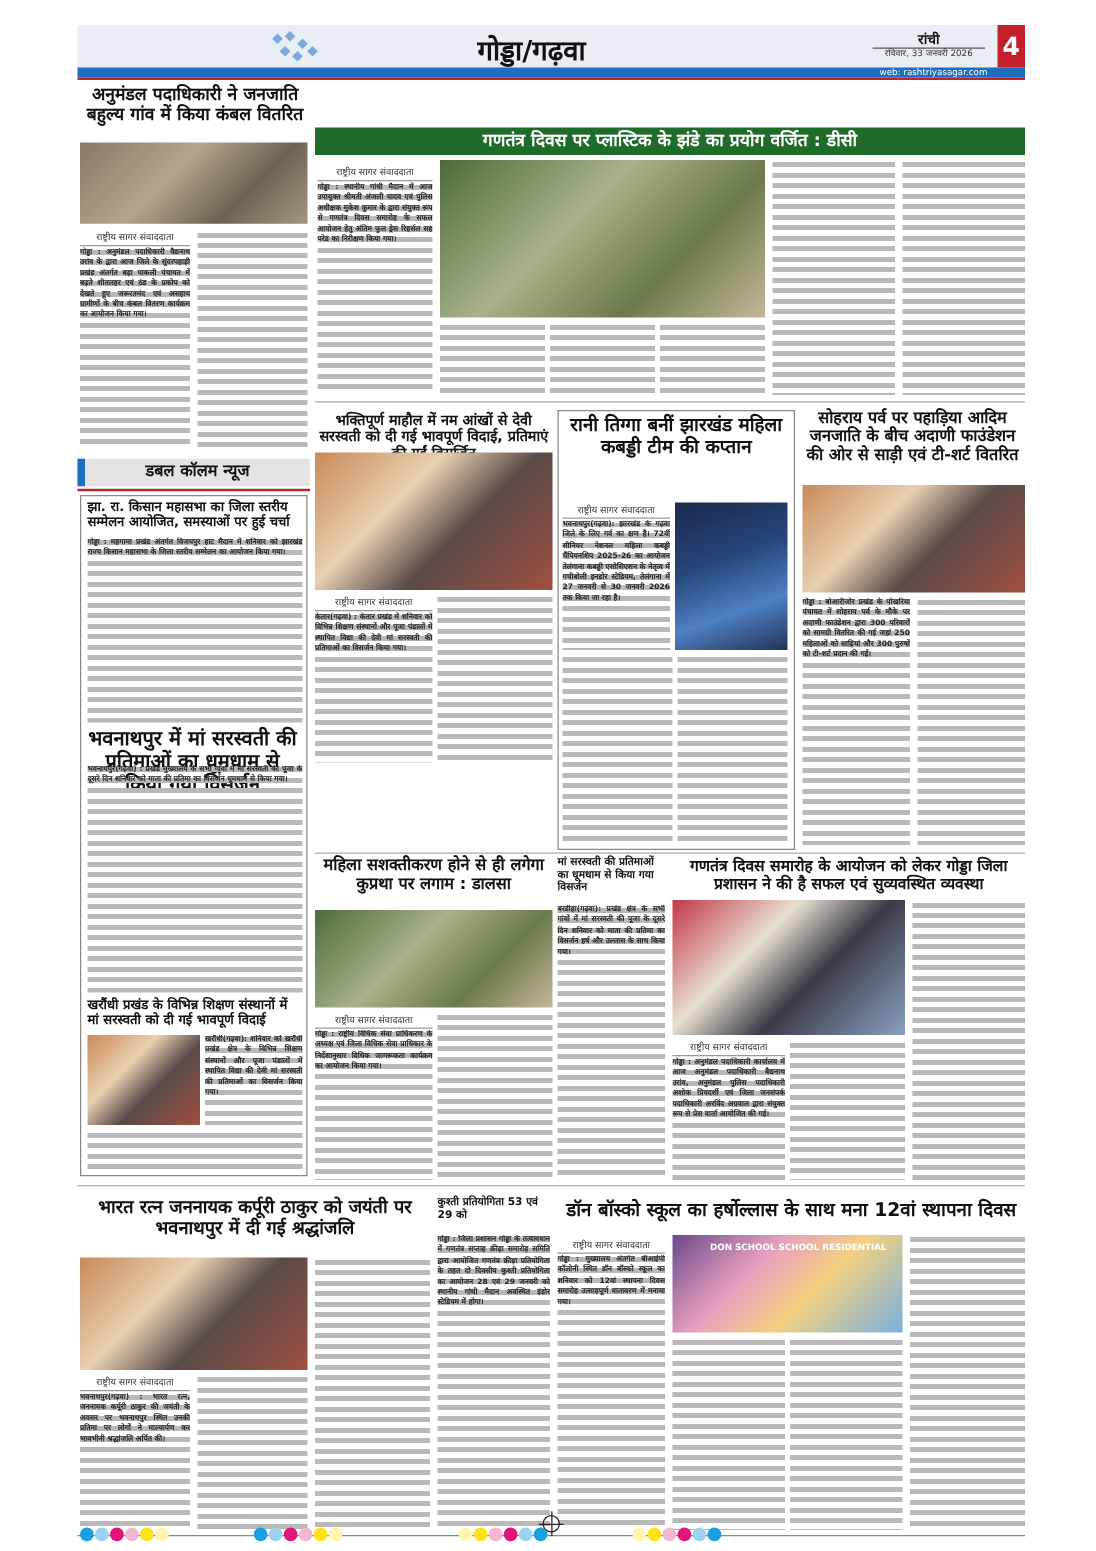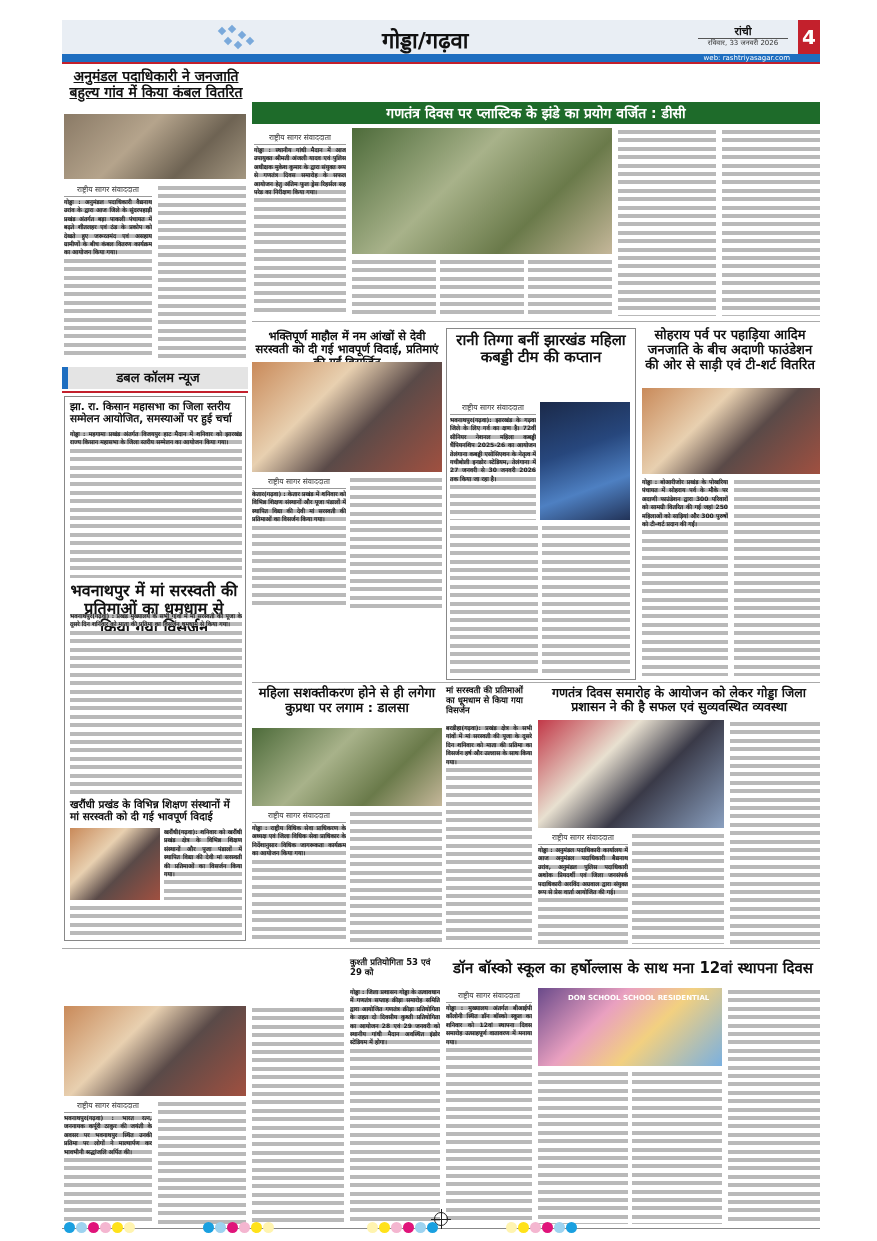--- a/index.html
+++ b/index.html
@@ -56,21 +56,21 @@
     </div>
     <div class="mast-section">गोड्डा/गढ़वा</div>
     <div class="mast-city">रांची</div>
     <div class="mast-date">रविवार, 33 जनवरी 2026</div>
     <div class="mast-num">4</div>
     <div class="mast-bar"></div>
     <div class="mast-web">web: rashtriyasagar.com</div>
   </div>
   <div class="mast-rule"></div>
 
-  <div class="hl" style="left:4px;top:48px;width:180px;font-size:14px;text-decoration:underline;">अनुमंडल पदाधिकारी ने जनजाति बहुल्य गांव में किया कंबल वितरित</div>
+  <div class="hl" style="left:4px;top:48px;width:180px;font-size:14px;">अनुमंडल पदाधिकारी ने जनजाति बहुल्य गांव में किया कंबल वितरित</div>
   <div class="img" style="left:2px;top:94px;width:182px;height:65px;"></div>
   <div class="byline" style="left:2px;top:164px;width:88px;">राष्ट्रीय सागर संवाददाता</div>
   <div class="txt" style="left:2px;top:178px;width:88px;height:160px;"><b>गोड्डा : अनुमंडल पदाधिकारी वैद्यनाथ उरांव के द्वारा आज जिले के सुंदरपहाड़ी प्रखंड अंतर्गत बड़ा पाकली पंचायत में बढ़ते शीतलहर एवं ठंड के प्रकोप को देखते हुए जरूरतमंद एवं असहाय ग्रामीणों के बीच कंबल वितरण कार्यक्रम का आयोजन किया गया।</b></div>
   <div class="txt" style="left:96px;top:164px;width:88px;height:174px;"></div>
 
   <div class="dcol">डबल कॉलम न्यूज</div>
   <div class="dcol-rule"></div>
   <div class="box" style="left:2px;top:376px;width:182px;height:545px;"></div>
   <div class="hl" style="left:8px;top:380px;width:172px;font-size:10.5px;text-align:left;">झा. रा. किसान महासभा का जिला स्तरीय सम्मेलन आयोजित, समस्याओं पर हुई चर्चा</div>
   <div class="txt" style="left:8px;top:410px;width:172px;height:148px;"><b>गोड्डा : महगामा प्रखंड अंतर्गत विजयपुर हाट मैदान में शनिवार को झारखंड राज्य किसान महासभा के जिला स्तरीय सम्मेलन का आयोजन किया गया।</b></div>
@@ -122,20 +122,21 @@
   <div class="txt" style="left:384px;top:704px;width:86px;height:220px;"><b>बरडीहा(गढ़वा): प्रखंड क्षेत्र के सभी गांवों में मां सरस्वती की पूजा के दूसरे दिन शनिवार को माता की प्रतिमा का विसर्जन हर्ष और उल्लास के साथ किया गया।</b></div>
 
   <div class="hl" style="left:476px;top:666px;width:282px;font-size:12.5px;">गणतंत्र दिवस समारोह के आयोजन को लेकर गोड्डा जिला प्रशासन ने की है सफल एवं सुव्यवस्थित व्यवस्था</div>
   <div class="img hall" style="left:476px;top:700px;width:186px;height:108px;"></div>
   <div class="byline" style="left:476px;top:812px;width:90px;">राष्ट्रीय सागर संवाददाता</div>
   <div class="txt" style="left:476px;top:826px;width:90px;height:98px;"><b>गोड्डा : अनुमंडल पदाधिकारी कार्यालय में आज अनुमंडल पदाधिकारी बैद्यनाथ उरांव, अनुमंडल पुलिस पदाधिकारी अशोक प्रियदर्शी एवं जिला जनसंपर्क पदाधिकारी अरविंद अग्रवाल द्वारा संयुक्त रूप से प्रेस वार्ता आयोजित की गई।</b></div>
   <div class="txt" style="left:570px;top:812px;width:92px;height:112px;"></div>
   <div class="txt" style="left:668px;top:700px;width:90px;height:224px;"></div>
   <div class="hrule" style="left:0;top:928px;width:758px;"></div>
 
+  <div class="hl" style="left:0;top:938px;width:284px;font-size:14.5px;">भारत रत्न जननायक कर्पूरी ठाकुर को जयंती पर भवनाथपुर में दी गई श्रद्धांजलि</div>
   <div class="img crowd" style="left:2px;top:986px;width:182px;height:90px;"></div>
   <div class="byline" style="left:2px;top:1080px;width:88px;">राष्ट्रीय सागर संवाददाता</div>
   <div class="txt" style="left:2px;top:1094px;width:88px;height:110px;"><b>भवनाथपुर(गढ़वा) : भारत रत्न, जननायक कर्पूरी ठाकुर की जयंती के अवसर पर भवनाथपुर स्थित उनकी प्रतिमा पर लोगों ने माल्यार्पण कर भावभीनी श्रद्धांजलि अर्पित की।</b></div>
   <div class="txt" style="left:96px;top:1080px;width:88px;height:124px;"></div>
   <div class="txt" style="left:190px;top:986px;width:92px;height:218px;"></div>
 
   <div class="hl" style="left:288px;top:938px;width:90px;font-size:8.5px;text-align:left;">कुश्ती प्रतियोगिता 53 एवं 29 को</div>
   <div class="txt" style="left:288px;top:968px;width:90px;height:236px;"><b>गोड्डा : जिला प्रशासन गोड्डा के तत्वावधान में गणतंत्र सप्ताह क्रीड़ा समारोह समिति द्वारा आयोजित गणतंत्र क्रीड़ा प्रतियोगिता के तहत दो दिवसीय कुश्ती प्रतियोगिता का आयोजन 28 एवं 29 जनवरी को स्थानीय गांधी मैदान अवस्थित इंडोर स्टेडियम में होगा।</b></div>
 
   <div class="hl" style="left:384px;top:940px;width:374px;font-size:15px;">डॉन बॉस्को स्कूल का हर्षोल्लास के साथ मना 12वां स्थापना दिवस</div>

